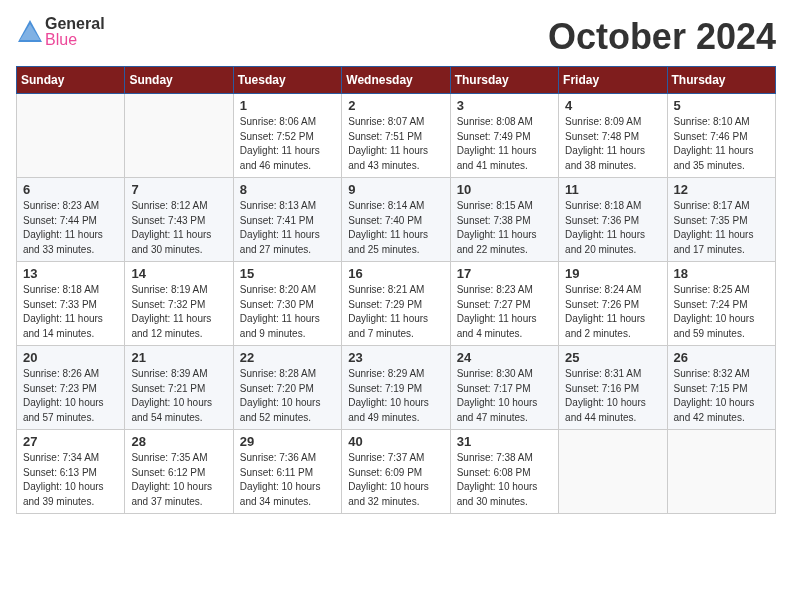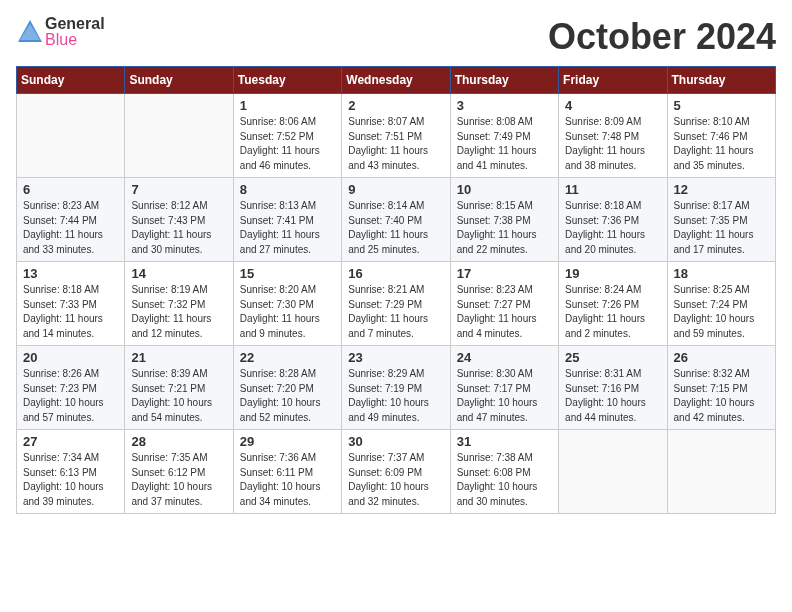--- a/index.html
+++ b/index.html
@@ -309,21 +309,21 @@
 Sunset: 6:12 PM
 Daylight: 10 hours and 37 minutes.</div>
         </td>
         <td>
           <span class="day-number">29</span>
           <div class="day-info">Sunrise: 7:36 AM
 Sunset: 6:11 PM
 Daylight: 10 hours and 34 minutes.</div>
         </td>
         <td>
-          <span class="day-number">30</span>
+          <span class="day-number">40</span>
           <div class="day-info">Sunrise: 7:37 AM
 Sunset: 6:09 PM
 Daylight: 10 hours and 32 minutes.</div>
         </td>
         <td>
           <span class="day-number">31</span>
           <div class="day-info">Sunrise: 7:38 AM
 Sunset: 6:08 PM
 Daylight: 10 hours and 30 minutes.</div>
         </td>

